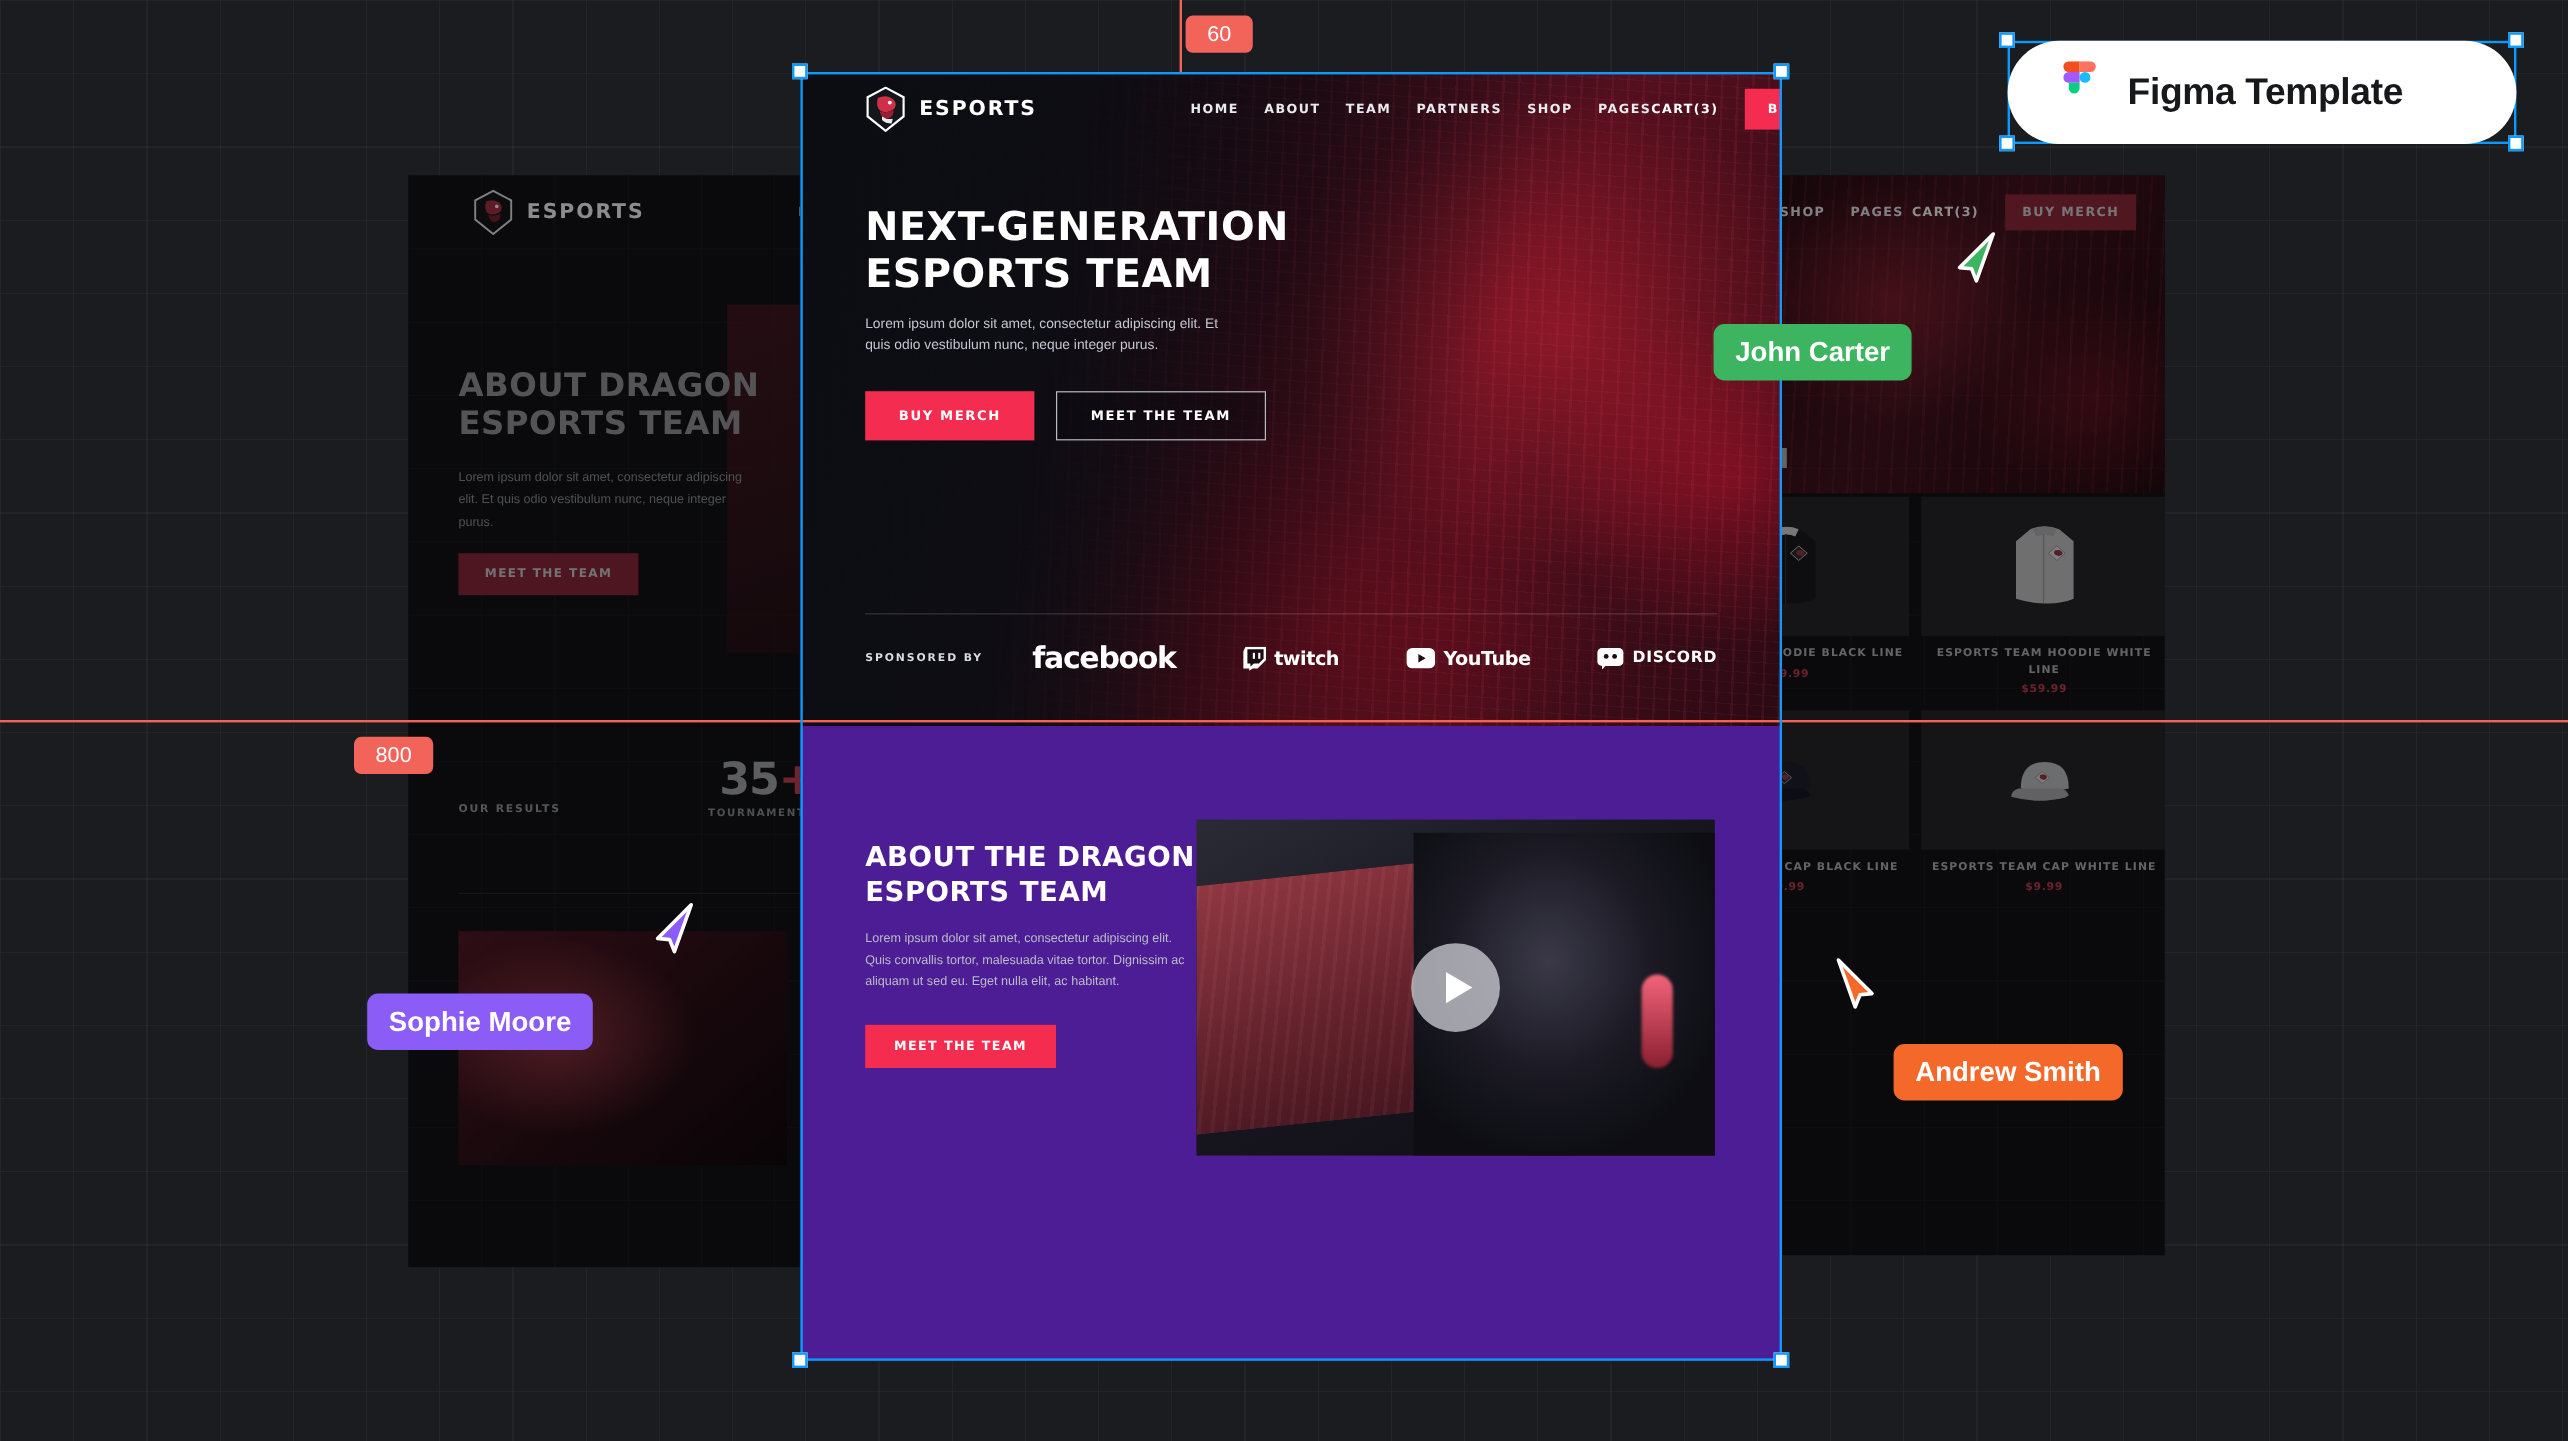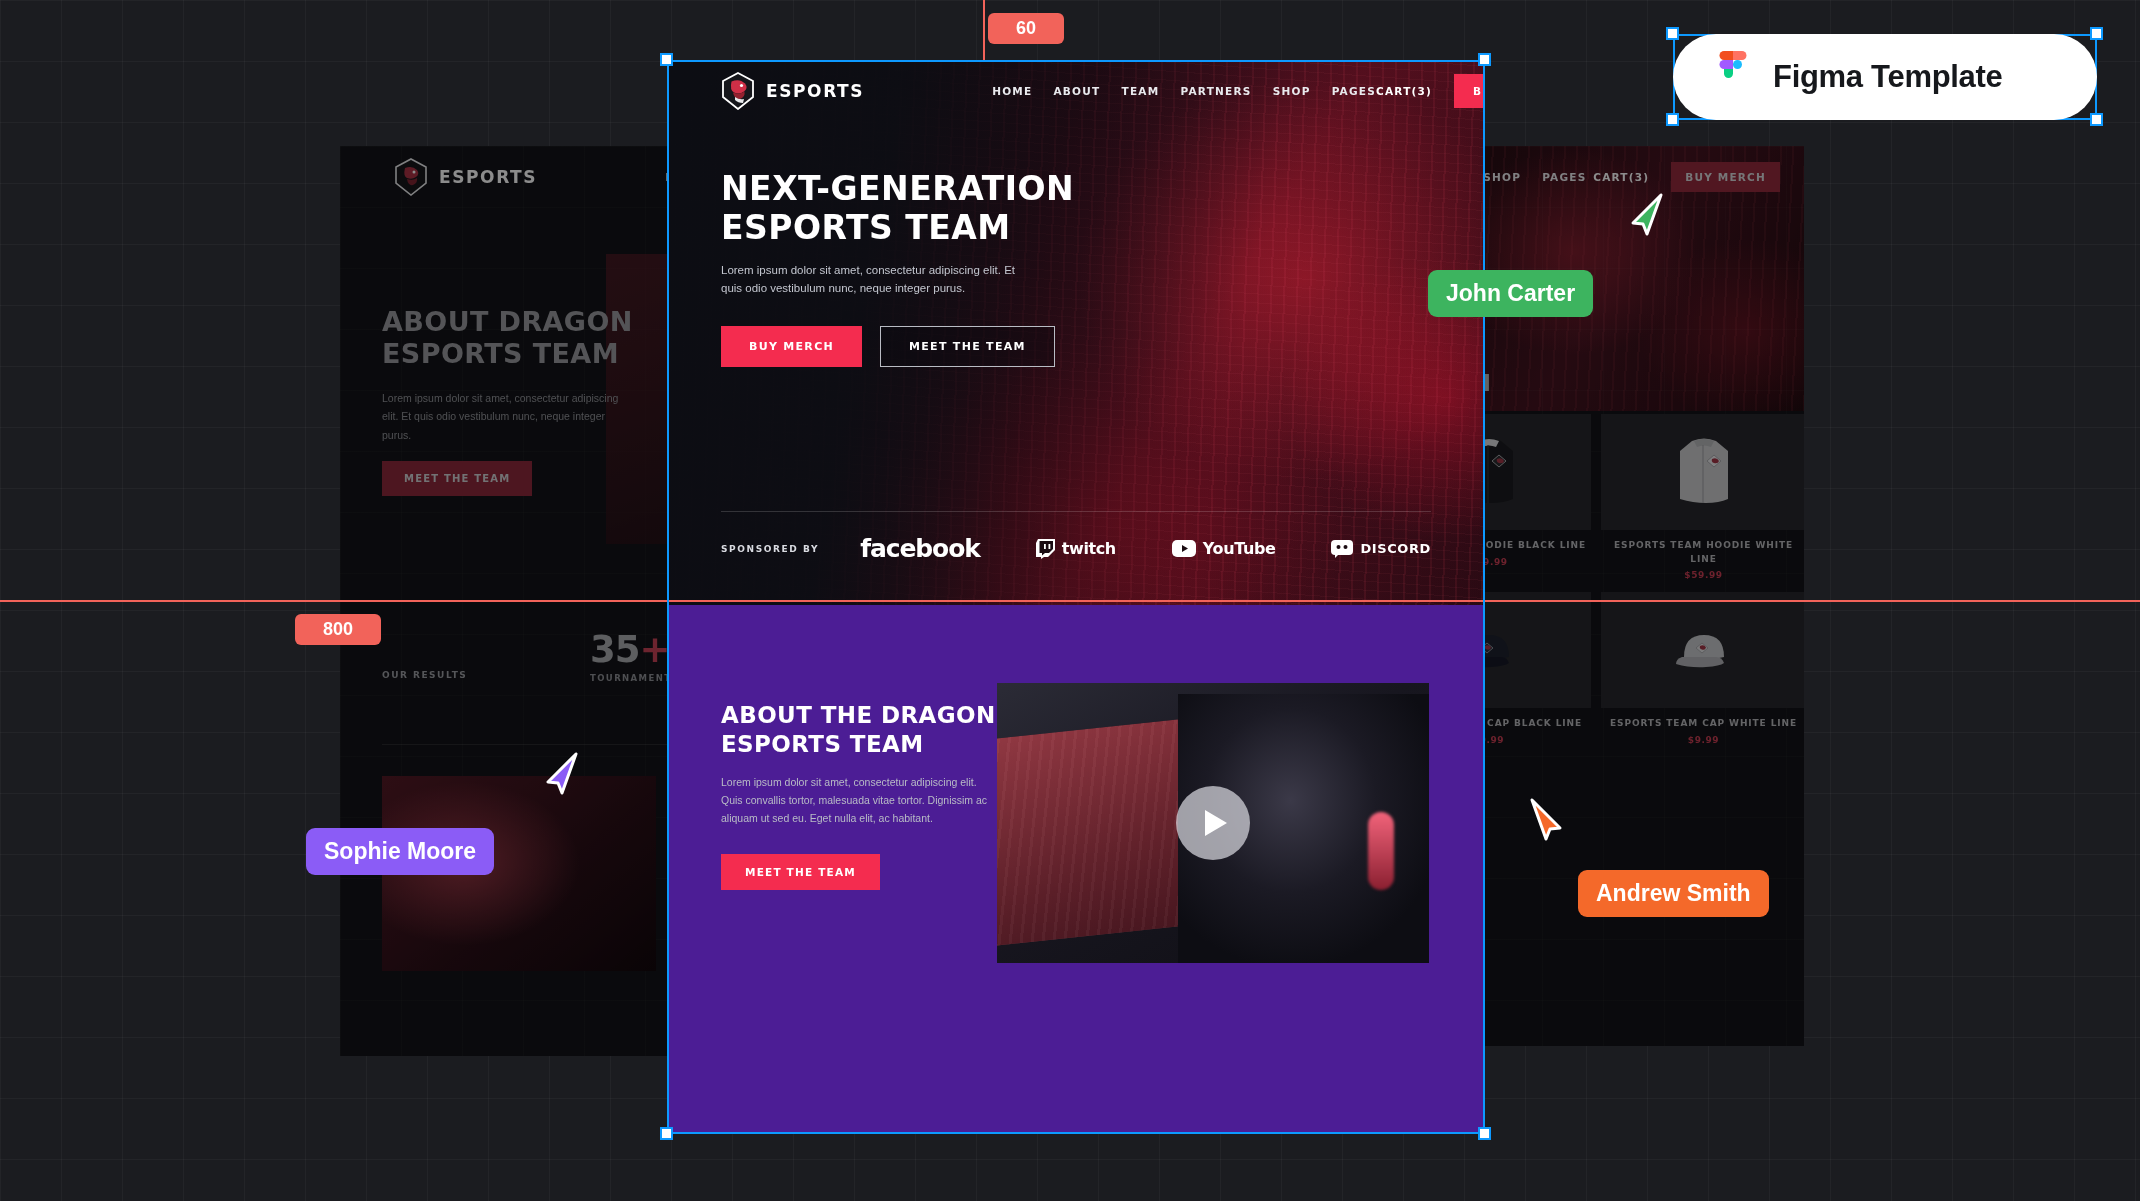--- a/index.html
+++ b/index.html
@@ -214,21 +214,21 @@
   .lf-hero-img {
     position: absolute; right: 0; top: 108px; width: 210px; height: 290px;
     background: linear-gradient(160deg, rgba(120,25,40,0.55), rgba(40,12,20,0.7));
   }
   .lf-results-label {
     position: absolute; left: 42px; top: 524px;
     color: #9a9ca3; font-size: 9px; font-weight: 700; letter-spacing: 1.5px;
     font-family: "DejaVu Sans", sans-serif;
   }
   .lf-stat {
-    position: absolute; left: 250px; top: 482px; text-align: left;
+    position: absolute; left: 250px; top: 482px; text-align: right;
   }
   .lf-stat-num {
     color: #a9aab0; font-size: 37px; font-weight: 700; letter-spacing: -1px;
     font-family: "DejaVu Sans", sans-serif;
   }
   .lf-stat-num em { color: #e03a54; font-style: normal; }
   .lf-stat-cap {
     color: #8d8f96; font-size: 8.5px; font-weight: 700; letter-spacing: 1.4px;
     margin-top: 2px; font-family: "DejaVu Sans", sans-serif;
   }
@@ -295,22 +295,22 @@
     background: #fff; border: 2px solid #0d99ff; z-index: 41;
   }
   .measure-line-v {
     position: absolute; width: 2px; background: #f2635a; z-index: 38;
   }
   .measure-line-h {
     position: absolute; height: 2px; background: #f2635a; z-index: 38;
   }
   .measure-badge {
     position: absolute; background: #f2635a; color: #fff;
-    border-radius: 6px; padding: 5px 28px;
-    font-size: 18px; font-weight: 700; z-index: 42;
+    border-radius: 6px; padding: 5px 18px;
+    font-size: 18px; font-weight: 400; z-index: 42;
     font-family: "Liberation Sans", sans-serif;
   }
 
   
   .cursor-svg { position: absolute; z-index: 50; }
   .cursor-tag {
     position: absolute; z-index: 50;
     color: #fff; border-radius: 9px;
     padding: 10px 18px; font-size: 23px; font-weight: 700;
     white-space: nowrap; font-family: "Liberation Sans", sans-serif;

